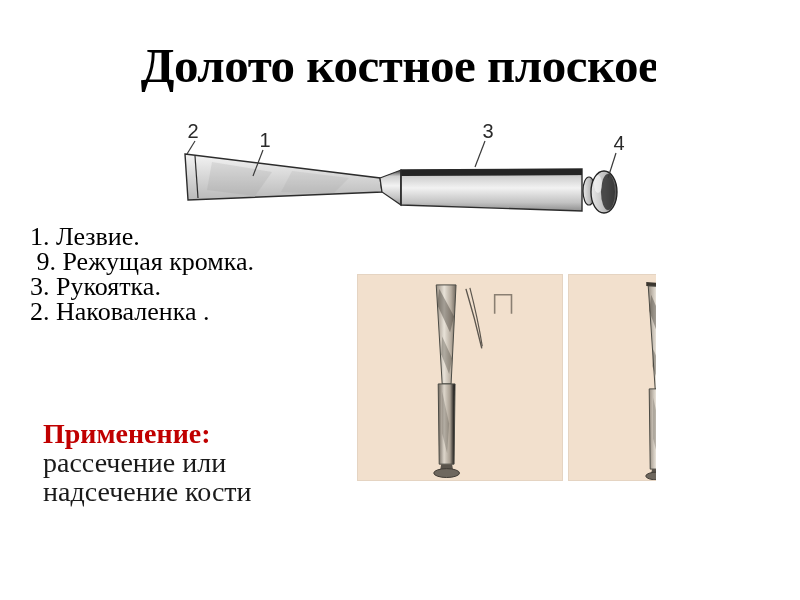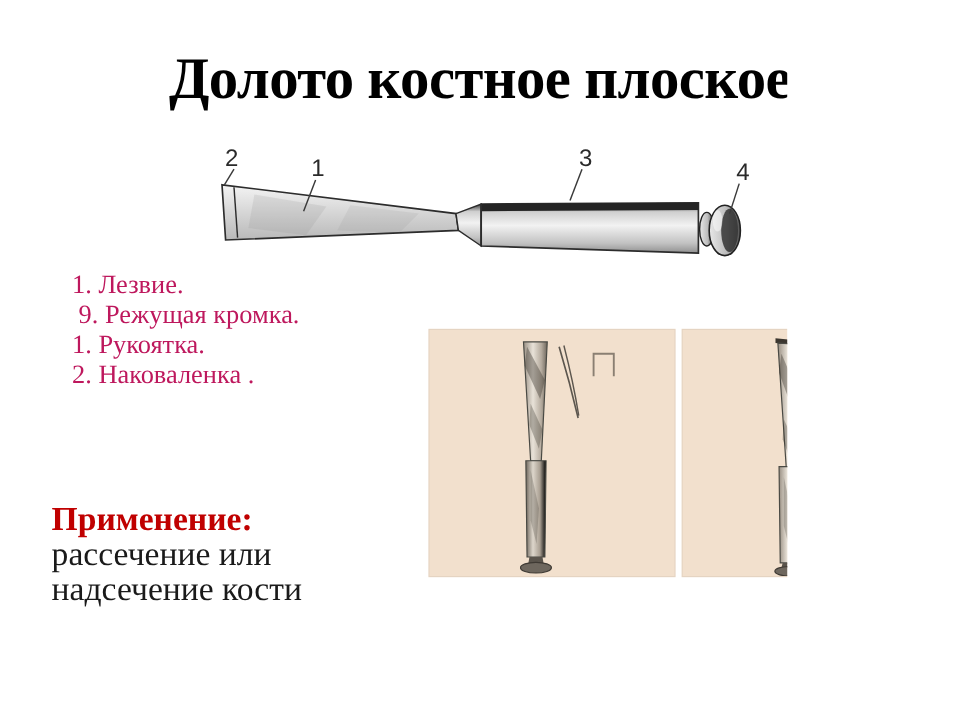--- a/index.html
+++ b/index.html
@@ -18,21 +18,21 @@
     position:absolute;left:0;top:38px;width:800px;
     text-align:center;font-weight:bold;font-size:49px;line-height:1.15;
     color:#000;letter-spacing:-0.5px;
   }
   .figure-main{
     position:absolute;left:177px;top:108px;width:470px;height:110px;
   }
   .figure-main svg{display:block;width:100%;height:100%;}
   .parts-list{
     position:absolute;left:30px;top:224px;
-    font-size:22px;line-height:25px;color:#be185d;margin-left:30px;
+    font-size:26px;line-height:25px;color:#000000;
   }
   .part-line{white-space:pre;}
   .application{
     position:absolute;left:43px;top:419px;width:285px;
     font-size:28px;line-height:29px;color:#1a1a1a;
   }
   .app-lead{font-weight:bold;color:var(--accent-red,#C00000);}
   .panel{
     position:absolute;top:274px;height:207px;
     background:var(--panel-bg,#F2E0CD);
@@ -101,21 +101,21 @@
       <text class="fig-num" x="16" y="30" text-anchor="middle">2</text>
       <text class="fig-num" x="88" y="39" text-anchor="middle">1</text>
       <text class="fig-num" x="311" y="30" text-anchor="middle">3</text>
       <text class="fig-num" x="442" y="42" text-anchor="middle">4</text>
     </svg>
   </div>
 
   <div class="parts-list">
     <div class="part-line">1. Лезвие.</div>
     <div class="part-line"> 9. Режущая кромка.</div>
-    <div class="part-line">1. Рукоятка.</div>
+    <div class="part-line">3. Рукоятка.</div>
     <div class="part-line">2. Наковаленка .</div>
   </div>
 
   <div class="application">
     <span class="app-lead">Применение:</span><span> рассечение или надсечение кости</span>
   </div>
 
   <div class="panel panel-left">
     <svg viewBox="0 0 206 207" xmlns="http://www.w3.org/2000/svg">
       <defs>

